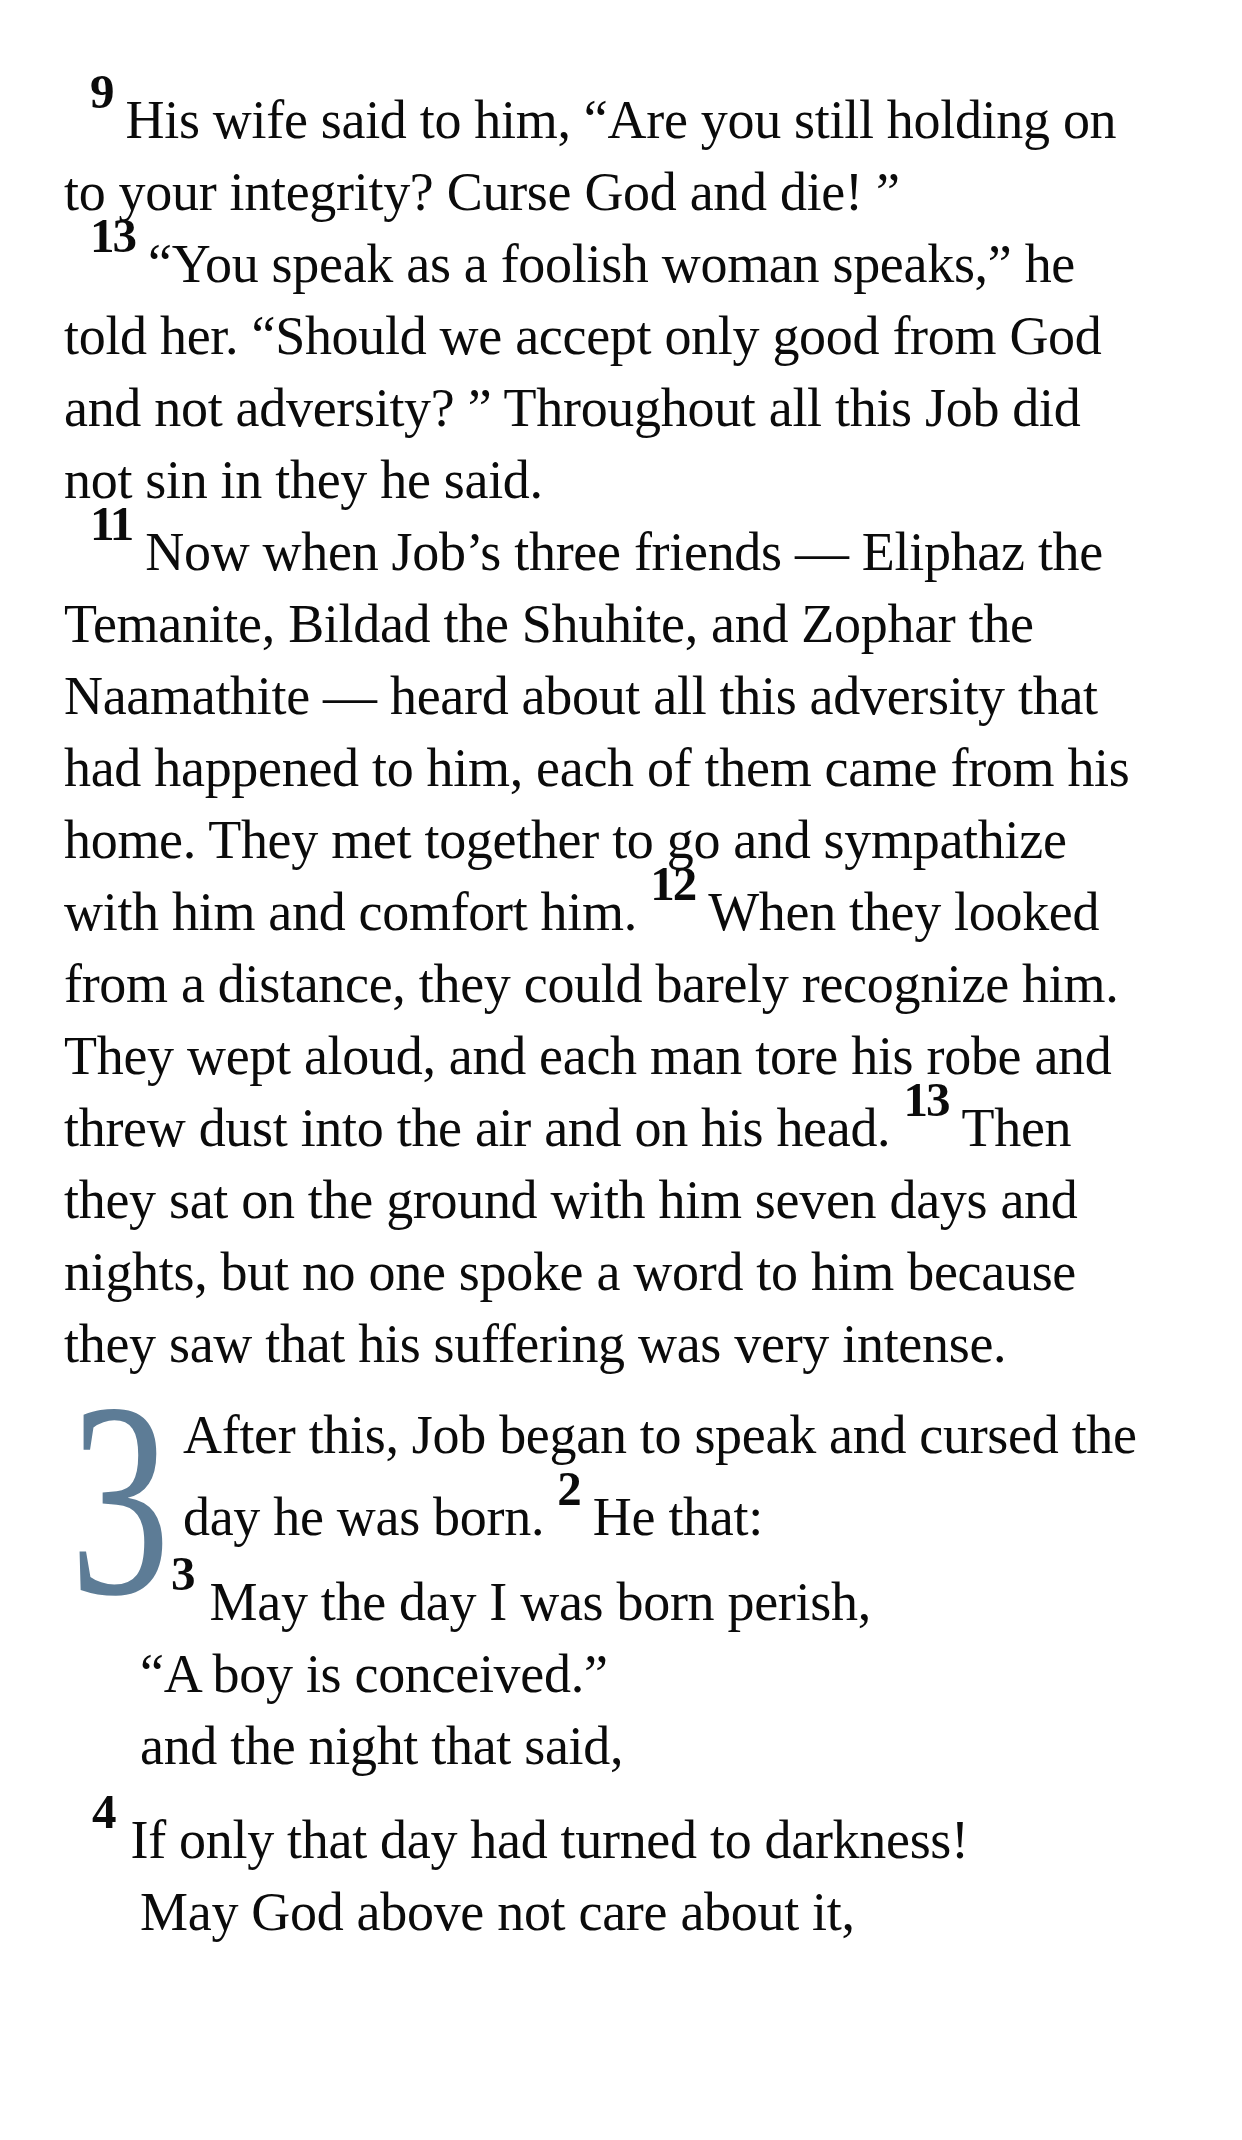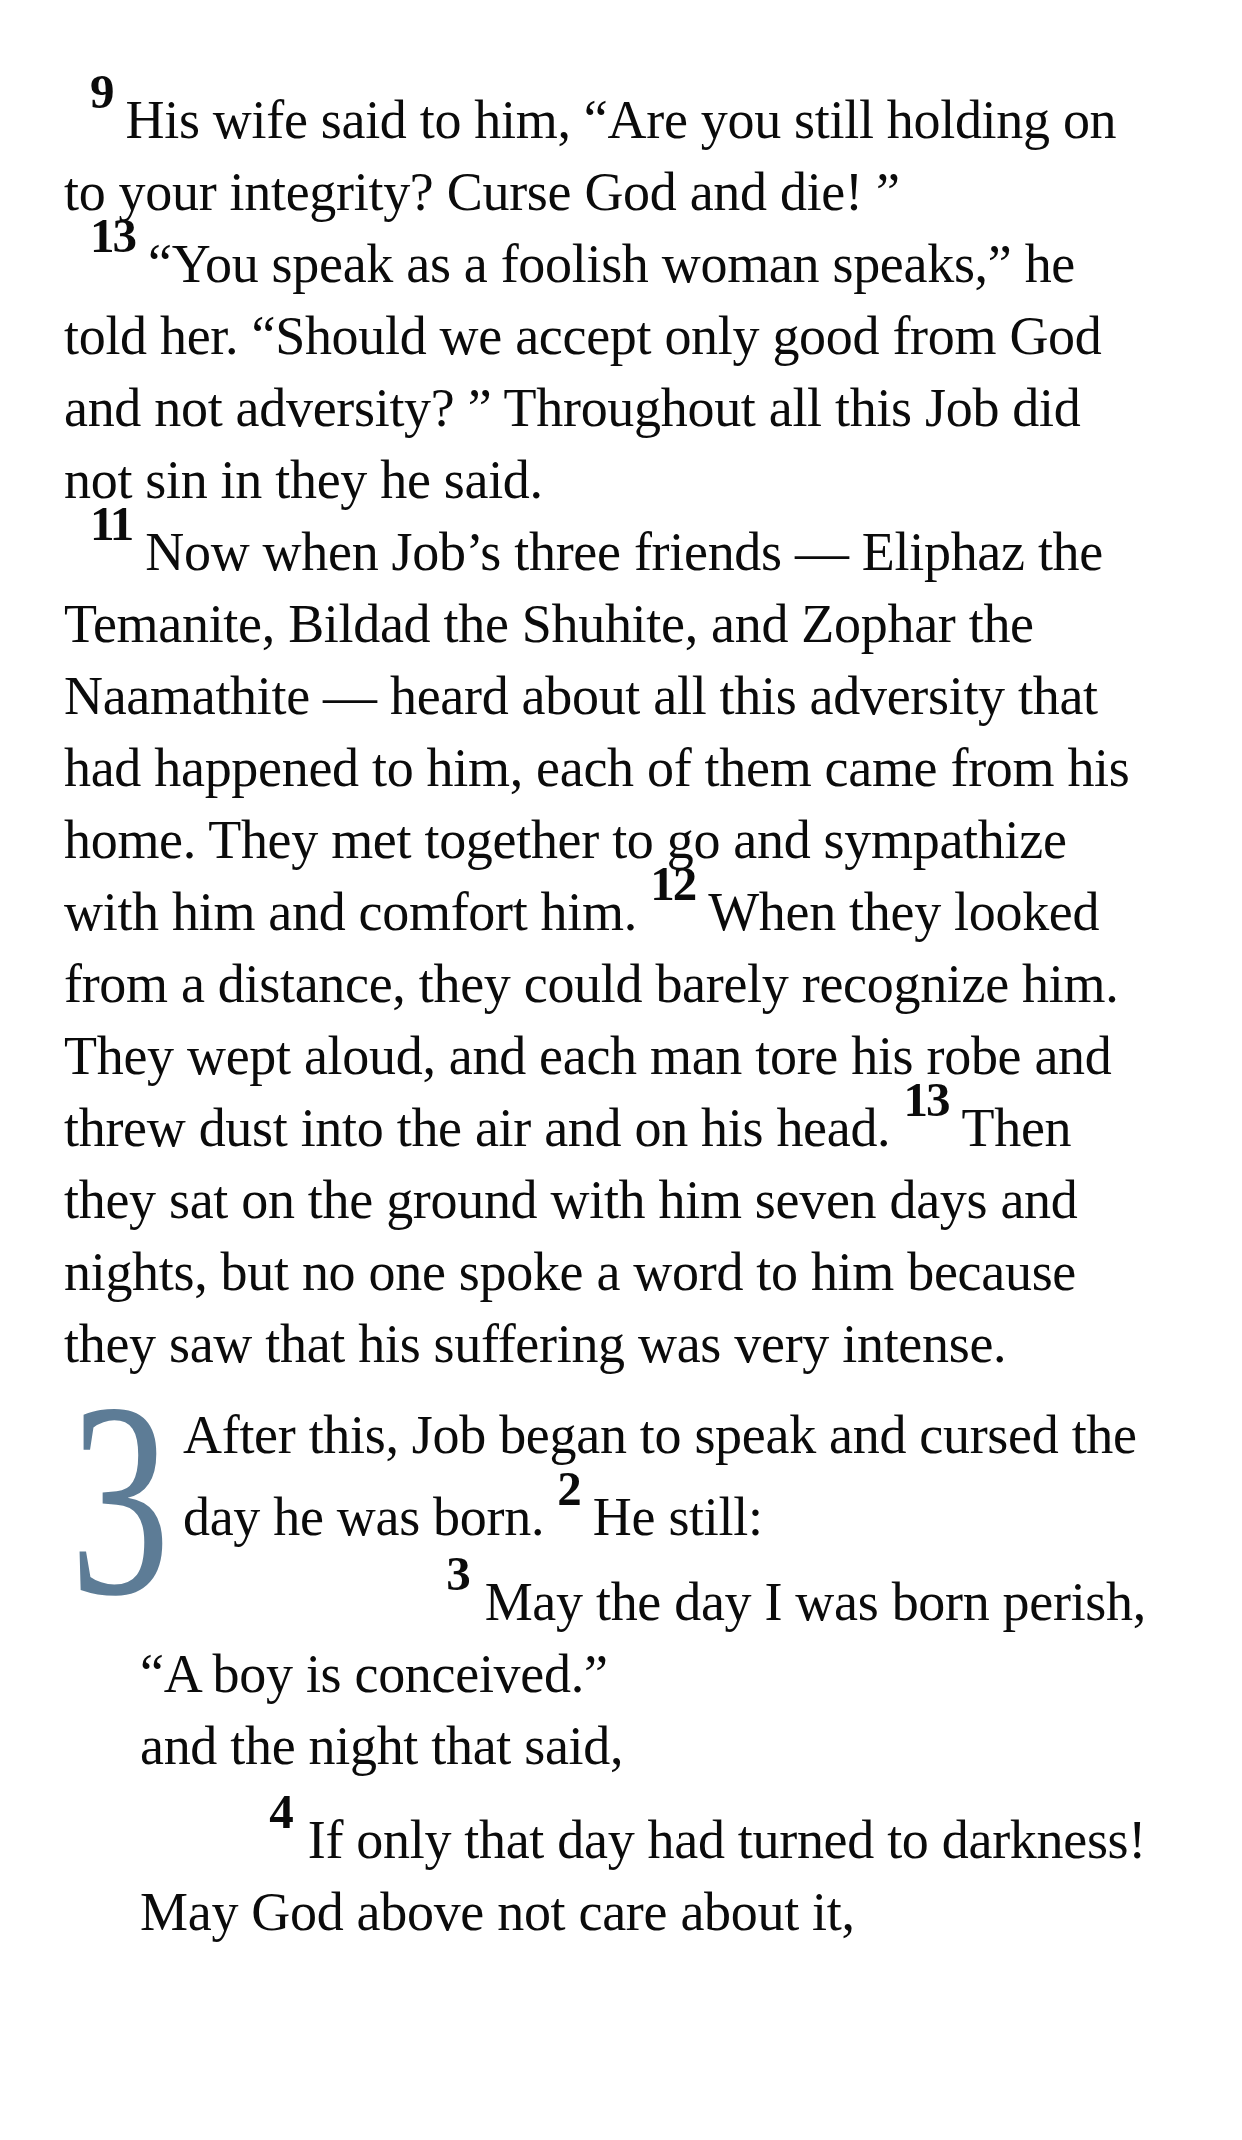--- a/index.html
+++ b/index.html
@@ -60,34 +60,34 @@
   
   .stanza {
     margin: 0;
     font-size: 54px;
     line-height: 72px;
     padding-left: 76px;
   }
   .stanza + .stanza { margin-top: 22px; }
   .chapter-para + .stanza { margin-top: 8px; }
   .vline { }
-  .vline.vstart { text-indent: -48px; text-align: right; }
+  .vline.vstart { text-indent: -48px; }
   .chapter-para + .stanza .vline.vstart { text-indent: -12px; }
   .vline .vnum { margin-right: 16px; }
   .vtext { }
 </style>
 </head>
 <body>
 
 <div class="page">
   <div>
       <p class="para"><span class="vnum">9</span><span class="vtext">His wife said to him, “Are you still holding on to your integrity? Curse God and die! ”</span></p>
       <p class="para"><span class="vnum">13</span><span class="vtext">“You speak as a foolish woman speaks,” he told her. “Should we accept only good from God and not adversity? ” Throughout all this Job did not sin in they he said.</span></p>
       <p class="para"><span class="vnum">11</span><span class="vtext">Now when Job’s three friends — Eliphaz the Temanite, Bildad the Shuhite, and Zophar the Naamathite — heard about all this adversity that had happened to him, each of them came from his home. They met together to go and sympathize with him and comfort him. </span><span class="vnum">12</span><span class="vtext">When they looked from a distance, they could barely recognize him. They wept aloud, and each man tore his robe and threw dust into the air and on his head. </span><span class="vnum">13</span><span class="vtext">Then they sat on the ground with him seven days and nights, but no one spoke a word to him because they saw that his suffering was very intense.</span></p>
-      <p class="chapter-para"><span class="dropcap">3</span><span class="vtext">After this, Job began to speak and cursed the day he was born. </span><span class="vnum">2</span><span class="vtext">He still:</span></p>
+      <p class="chapter-para"><span class="dropcap">3</span><span class="vtext">After this, Job began to speak and cursed the day he was born. </span><span class="vnum">2</span><span class="vtext">He that:</span></p>
       <div class="stanza">
         <div class="vline vstart"><span class="vnum">3</span>May the day I was born perish,</div>
         <div class="vline">“A boy is conceived.”</div>
         <div class="vline">and the night that said,</div>
       </div>
       <div class="stanza">
         <div class="vline vstart"><span class="vnum">4</span>If only that day had turned to darkness!</div>
         <div class="vline">May God above not care about it,</div>
       </div>
     </div>

